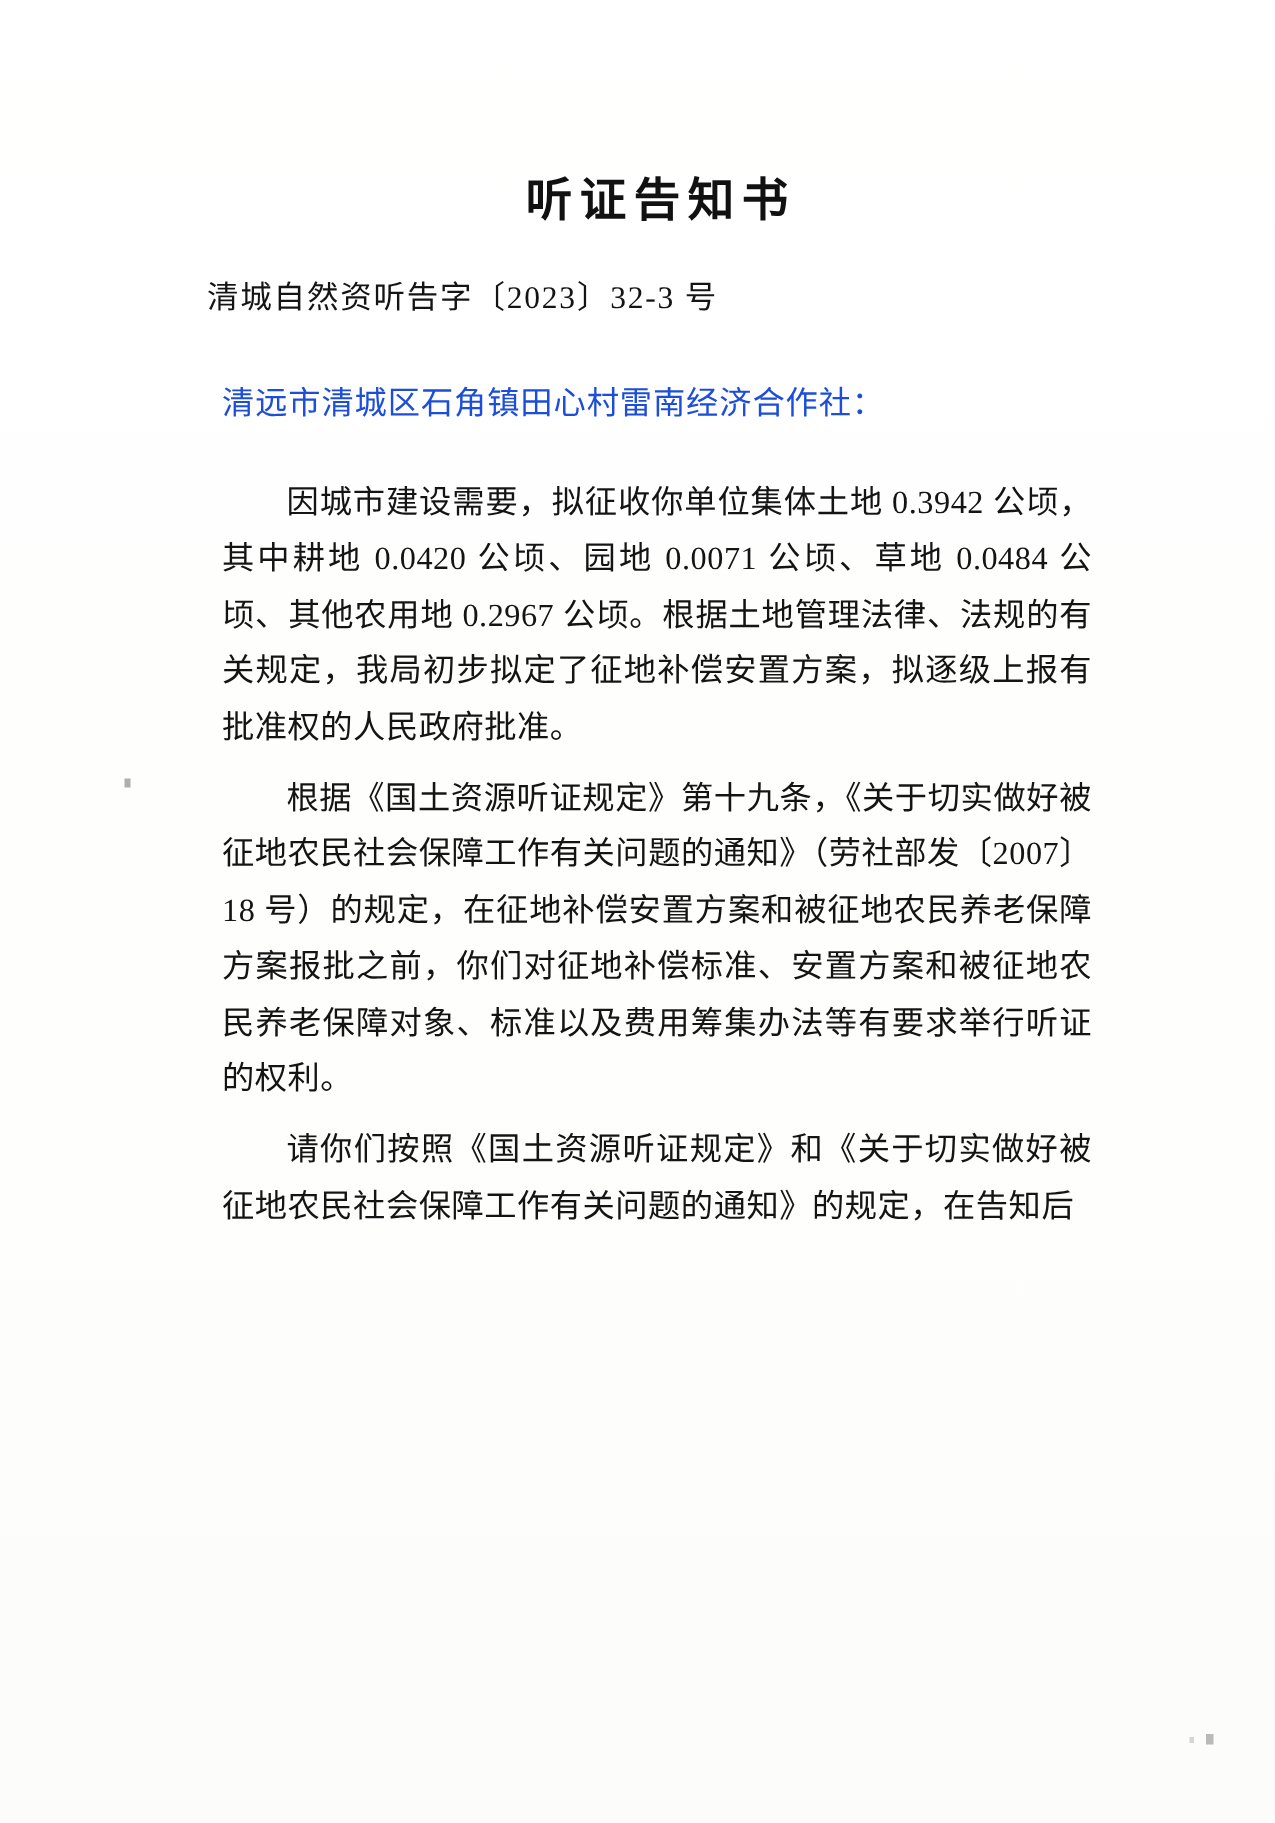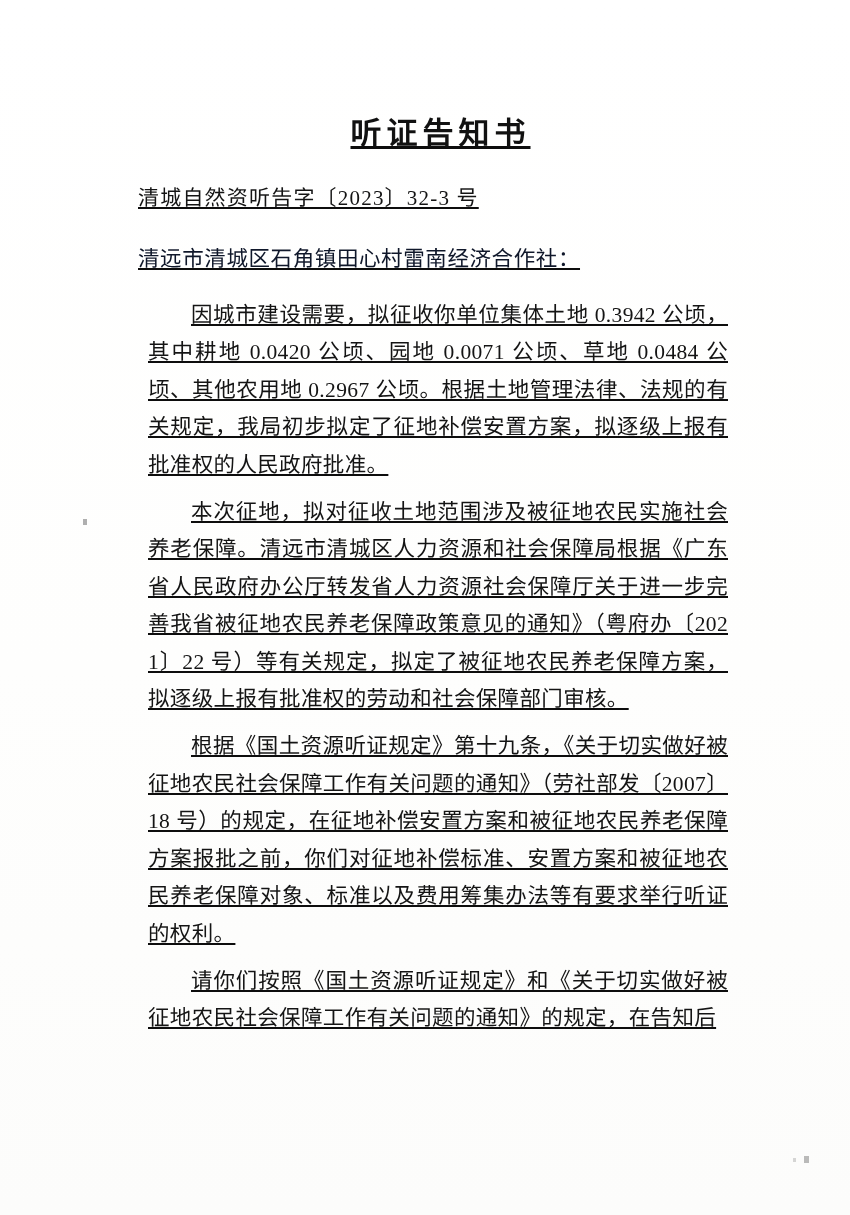--- a/index.html
+++ b/index.html
@@ -13,21 +13,20 @@
     color: #0d0d0d;
   }
   .page {
     position: relative;
     width: 850px;
     height: 1215px;
     margin: 0 auto;
     background: #fdfdfc;
     overflow: hidden;
     box-sizing: border-box;
-    text-decoration: underline;
   }
   
   .paper-tint {
     position: absolute;
     inset: 0;
     background: linear-gradient(180deg, #ffffff 0%, #fefefd 55%, #fcfcfb 100%);
     pointer-events: none;
   }
   .content {
     position: relative;
@@ -50,26 +49,26 @@
   .doc-number {
     margin: 0;
     padding-top: 28px;
     text-align: left;
     font-size: 21px;
     letter-spacing: 1.2px;
     color: #141414;
   }
 
   .addressee {
-    margin: 0;
+    margin: 10px;
     padding-top: 30px;
     font-size: 21.5px;
     line-height: 37px;
     letter-spacing: 0.6px;
-    color: #0f172a;
+    color: #1d4ed8;
   }
 
   .body-block {
     padding-top: 9px;
   }
   .para {
     margin: 10px;
     font-size: 21.5px;
     line-height: 37.4px;
     letter-spacing: 0.35px;
@@ -121,21 +120,20 @@
   <div class="content">
 
     <h1 class="doc-title">听证告知书</h1>
 
     <p class="doc-number">清城自然资听告字〔2023〕32-3 号</p>
 
     <p class="addressee">清远市清城区石角镇田心村雷南经济合作社：</p>
 
     <div class="body-block">
       <p class="para">因城市建设需要，拟征收你单位集体土地 0.3942 公顷，其中耕地 0.0420 公顷、园地 0.0071 公顷、草地 0.0484 公顷、其他农用地 0.2967 公顷。根据土地管理法律、法规的有关规定，我局初步拟定了征地补偿安置方案，拟逐级上报有批准权的人民政府批准。</p>
-      <p class="para">本次征地，拟对征收土地范围涉及被征地农民实施社会养老保障。清远市清城区人力资源和社会保障局根据《广东省人民政府办公厅转发省人力资源社会保障厅关于进一步完善我省被征地农民养老保障政策意见的通知》（粤府办〔2021〕22 号）等有关规定，拟定了被征地农民养老保障方案，拟逐级上报有批准权的劳动和社会保障部门审核。</p>
       <p class="para">根据《国土资源听证规定》第十九条，《关于切实做好被征地农民社会保障工作有关问题的通知》（劳社部发〔2007〕18 号）的规定，在征地补偿安置方案和被征地农民养老保障方案报批之前，你们对征地补偿标准、安置方案和被征地农民养老保障对象、标准以及费用筹集办法等有要求举行听证的权利。</p>
       <p class="para">请你们按照《国土资源听证规定》和《关于切实做好被征地农民社会保障工作有关问题的通知》的规定，在告知后</p>
     </div>
 
   </div>
 
   <span class="speck speck-left"></span>
   <span class="speck speck-br-a"></span>
   <span class="speck speck-br-b"></span>
 </div>

